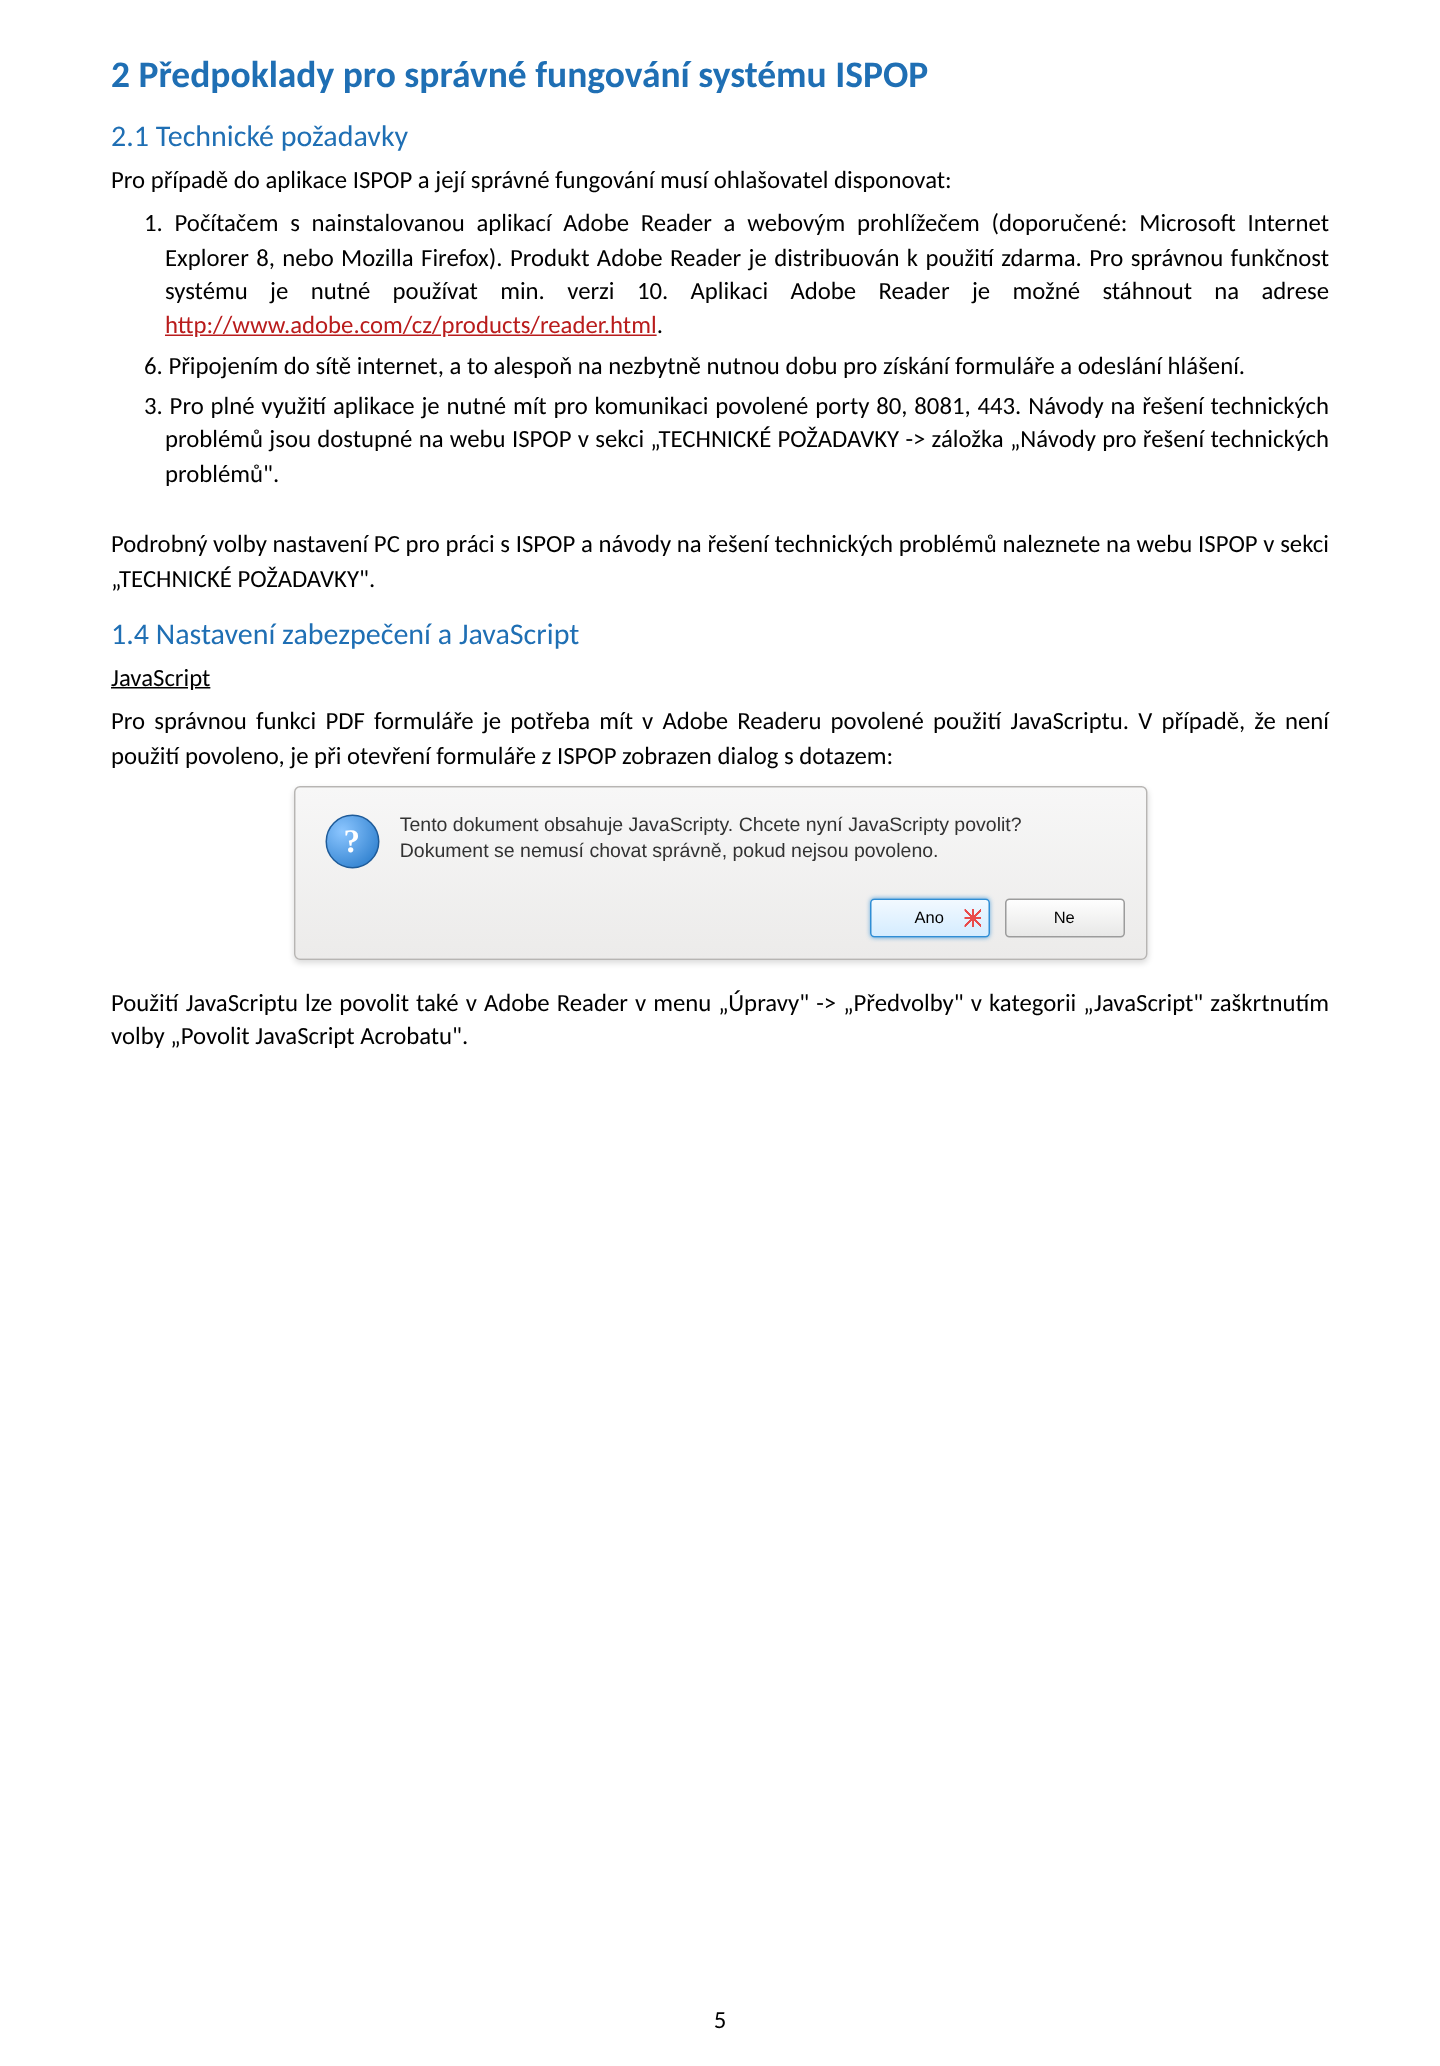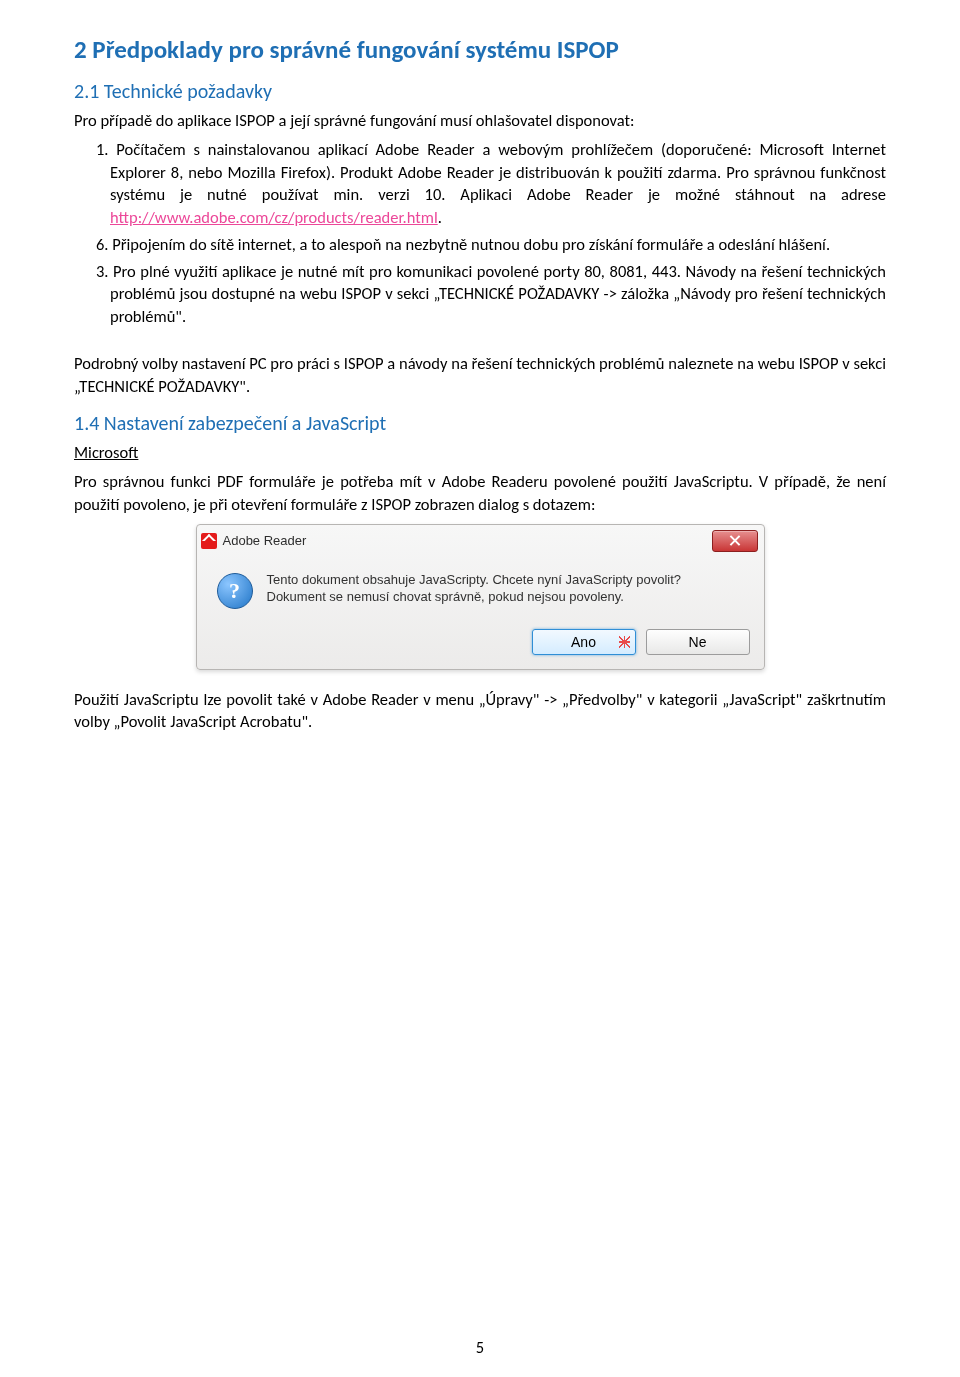--- a/index.html
+++ b/index.html
@@ -42,21 +42,21 @@
     font-size: 16.5px;
     line-height: 1.38;
     margin: 4px 0 4px 36px;
     text-indent: -14px;
     text-align: justify;
   }
   .underline {
     text-decoration: underline;
   }
   a.link {
-    color: #ec4899;
+    color: #b91c1c;
     text-decoration: underline;
   }
   .dialog-figure {
     width: 569px;
     margin: 8px auto 4px auto;
   }
   .dialog {
     background: linear-gradient(#f7f7f7, #ecebea);
     border: 1px solid #b7b5b3;
     border-radius: 4px;
@@ -155,24 +155,24 @@
     color: #323232;
     line-height: 1.35;
   }
   .dialog-actions {
     display: flex;
     gap: 10px;
     justify-content: flex-end;
     padding: 6px 14px 14px 14px;
   }
   .dlg-btn {
-    width: 104px;
+    width: 80px;
     height: 26px;
     border-radius: 3px;
-    font-size: 14px;
+    font-size: 11px;
     display: flex;
     align-items: center;
     justify-content: center;
     box-sizing: border-box;
   }
   .dlg-btn.primary {
     background: linear-gradient(#f2f9ff, #d4ecff);
     border: 1px solid #2f8ed6;
     box-shadow: 0 0 3px rgba(47,142,214,0.7);
     position: relative;
@@ -220,42 +220,33 @@
       <span>1. Počítačem s nainstalovanou aplikací Adobe Reader a webovým prohlížečem (doporučené: Microsoft Internet Explorer 8, nebo Mozilla Firefox). Produkt Adobe Reader je distribuován k použití zdarma. Pro správnou funkčnost systému je nutné používat min. verzi 10. Aplikaci Adobe Reader je možné stáhnout na adrese </span><a class="link" href="#">http://www.adobe.com/cz/products/reader.html</a><span>.</span>
     </div>
     <div class="list-item">6. Připojením do sítě internet, a to alespoň na nezbytně nutnou dobu pro získání formuláře a odeslání hlášení.</div>
     <div class="list-item">3. Pro plné využití aplikace je nutné mít pro komunikaci povolené porty 80, 8081, 443. Návody na řešení technických problémů jsou dostupné na webu ISPOP v sekci „TECHNICKÉ POŽADAVKY -&gt; záložka „Návody pro řešení technických problémů".</div>
   </div>
 
   <div class="para" style="margin-top:24px;">Podrobný volby nastavení PC pro práci s ISPOP a návody na řešení technických problémů naleznete na webu ISPOP v sekci „TECHNICKÉ POŽADAVKY".</div>
 
   <div class="h2">1.4   Nastavení zabezpečení a JavaScript</div>
 
-  <div class="para underline" style="margin-bottom:2px; text-align:left;">Microsoft</div>
+  <div class="para underline" style="margin-bottom:2px; text-align:left;">JavaScript</div>
 
   <div class="para">Pro správnou funkci PDF formuláře je potřeba mít v Adobe Readeru povolené použití JavaScriptu. V případě, že není použití povoleno, je při otevření formuláře z ISPOP zobrazen dialog s dotazem:</div>
 
   <div class="dialog-figure">
     <div class="dialog">
-      <div class="dialog-title">
-        <div class="dialog-title-left">
-          <span class="app-ico"></span>
-          <span class="title-text">Adobe Reader</span>
-        </div>
-        <div class="close-btn">
-          <span class="close-x"></span>
-        </div>
-      </div>
       <div class="dialog-body">
         <div class="q-icon">
           <span class="q-mark">?</span>
         </div>
         <div class="dialog-text">
           <div>Tento dokument obsahuje JavaScripty. Chcete nyní JavaScripty povolit?</div>
-          <div>Dokument se nemusí chovat správně, pokud nejsou povoleny.</div>
+          <div>Dokument se nemusí chovat správně, pokud nejsou povoleno.</div>
         </div>
       </div>
       <div class="dialog-actions">
         <div class="dlg-btn primary">
           <span>Ano</span>
         </div>
         <div class="dlg-btn secondary">
           <span>Ne</span>
         </div>
       </div>

